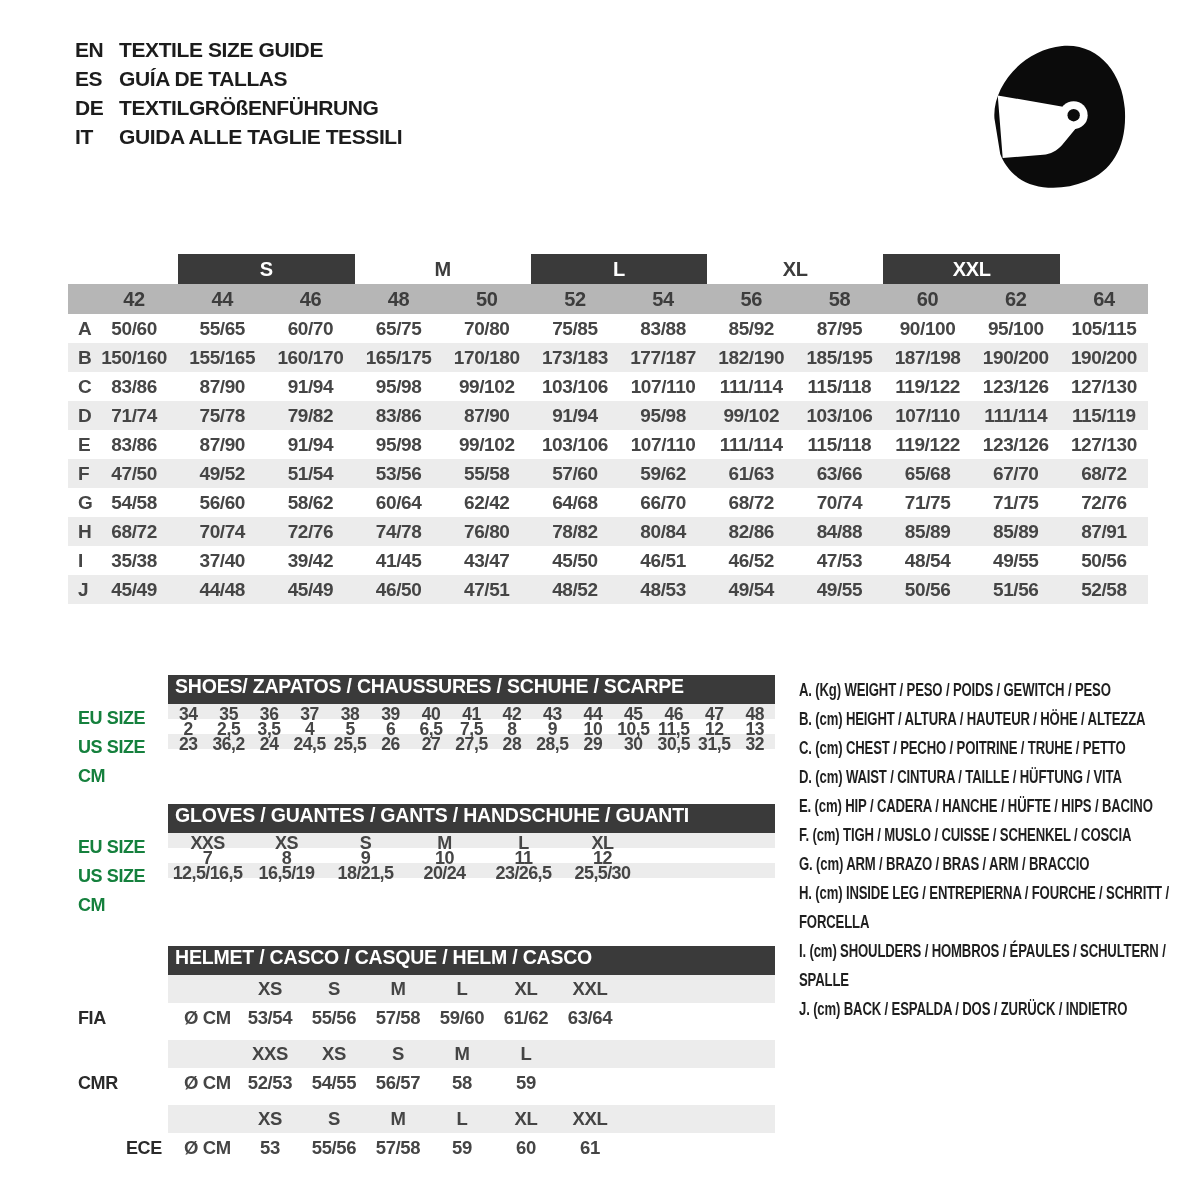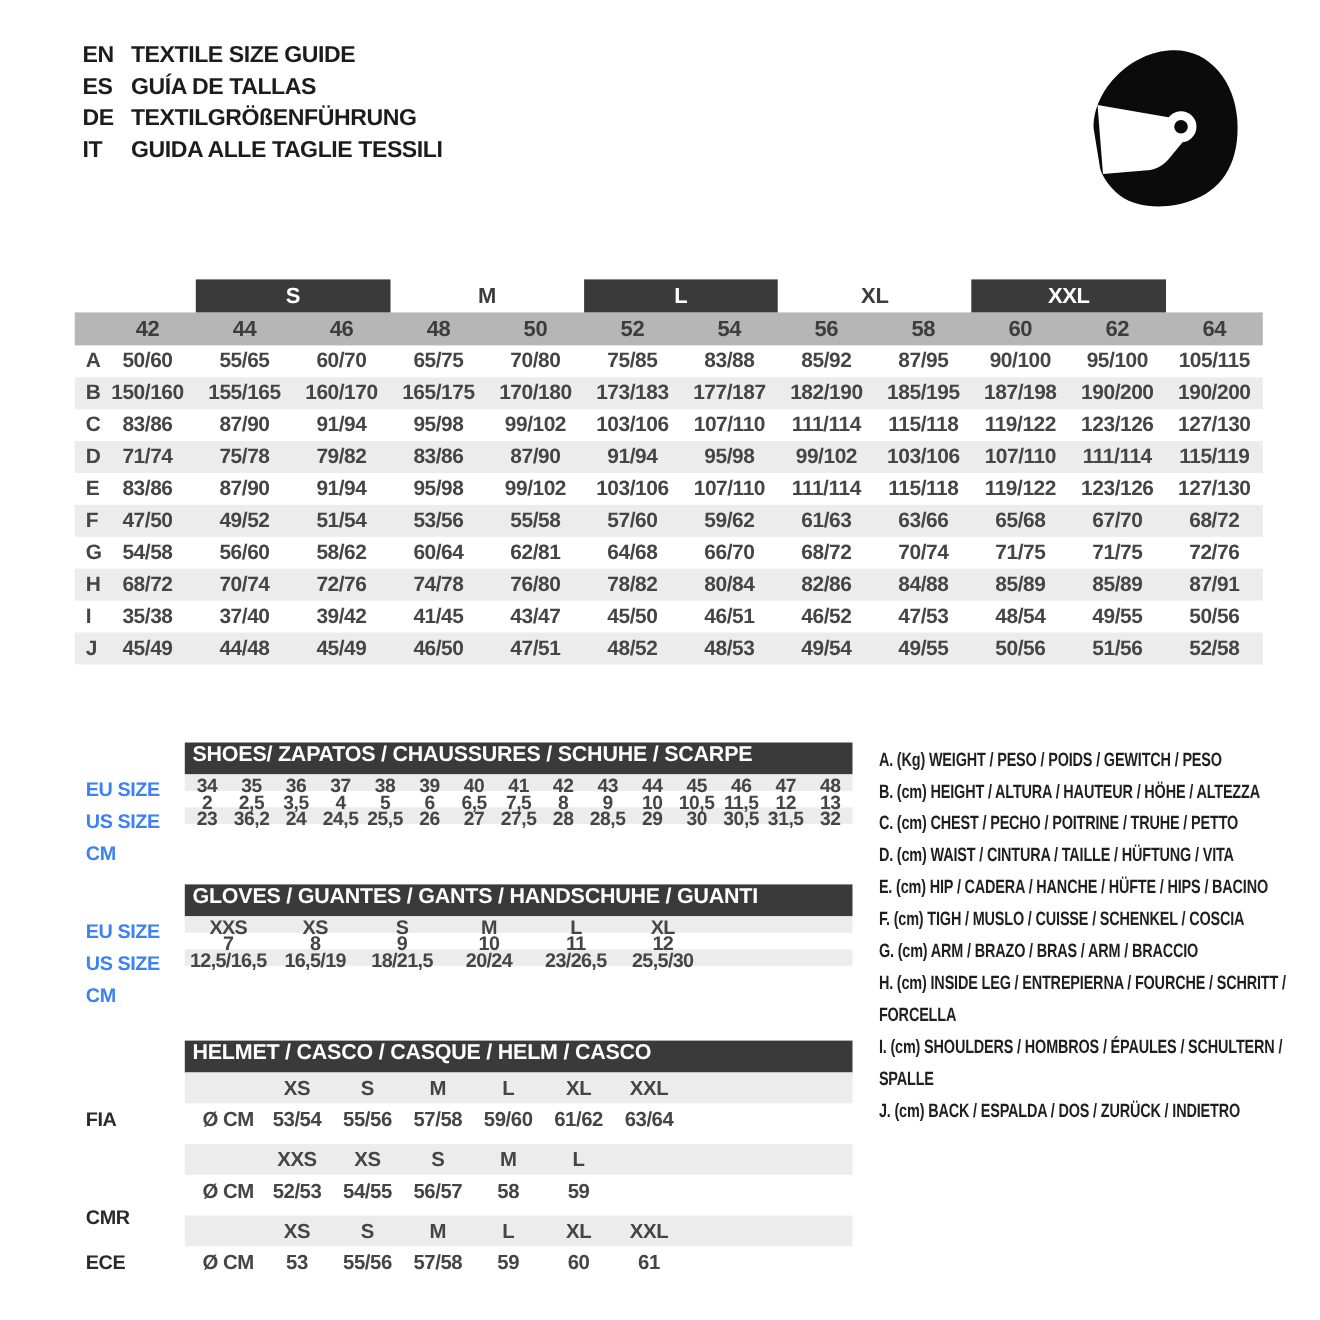--- a/index.html
+++ b/index.html
@@ -26,21 +26,21 @@
   .cell{display:flex;align-items:center;justify-content:center;font-weight:700;font-size:19px;letter-spacing:-0.4px;color:var(--text,#454545)}
   .cell.lbl{justify-content:flex-start;padding-left:10px}
   .trow{display:grid;grid-template-columns:22px repeat(12,1fr);height:29px}
   .trow.alt{background:var(--stripe,#ececec)}
 
   
   .btable{position:absolute;left:68px;width:707px}
   .btable .bar{position:absolute;left:100px;top:0;width:607px;height:29px;background:var(--dark-header,#3a3a3a);color:#fff;display:flex;align-items:flex-start;padding-left:7px;font-weight:700;font-size:19.5px;letter-spacing:-0.2px;white-space:nowrap}
   .btable .rows{position:absolute;left:100px;top:29px;width:607px}
   .btable .side{position:absolute;left:10px;top:29px}
-  .slabel{height:29px;display:flex;align-items:center;font-weight:700;font-size:18px;letter-spacing:-0.4px;color:#3b82f6;white-space:nowrap}
+  .slabel{height:29px;display:flex;align-items:center;font-weight:700;font-size:18px;letter-spacing:-0.4px;color:#15803d;white-space:nowrap}
   .srow{height:15px;display:grid}
   .srow.gray{background:var(--stripe,#ececec)}
   .r15{grid-template-columns:repeat(15,1fr)}
   .r15 .cell{font-size:17.5px}
   .r6{grid-template-columns:repeat(6,79px)}
   .r6 .cell{font-size:18px;letter-spacing:-0.6px}
 
   
   #helmet-rows .hrow{display:grid;grid-template-columns:70px repeat(6,64px);width:607px}
   .hrow.sizes{height:28px;background:var(--stripe,#ececec)}
@@ -199,21 +199,21 @@
         <div class="cell">65/68</div>
         <div class="cell">67/70</div>
         <div class="cell">68/72</div>
       </div>
       <div class="trow">
         <div class="cell lbl">G</div>
         <div class="cell">54/58</div>
         <div class="cell">56/60</div>
         <div class="cell">58/62</div>
         <div class="cell">60/64</div>
-        <div class="cell">62/81</div>
+        <div class="cell">62/42</div>
         <div class="cell">64/68</div>
         <div class="cell">66/70</div>
         <div class="cell">68/72</div>
         <div class="cell">70/74</div>
         <div class="cell">71/75</div>
         <div class="cell">71/75</div>
         <div class="cell">72/76</div>
       </div>
       <div class="trow alt">
         <div class="cell lbl">H</div>
@@ -424,22 +424,22 @@
           <div class="cell">53</div>
           <div class="cell">55/56</div>
           <div class="cell">57/58</div>
           <div class="cell">59</div>
           <div class="cell">60</div>
           <div class="cell">61</div>
         </div>
       </div>
     </div>
 <div class="hlabel" style="top: 57px;">FIA</div>
-    <div class="hlabel" style="top: 122px; margin-top: 24px;">CMR</div>
-    <div class="hlabel" style="top: 187px;">ECE</div>
+    <div class="hlabel" style="top: 122px;">CMR</div>
+    <div class="hlabel" style="top: 187px; margin-left: 48px;">ECE</div>
   </div>
 
 <div id="legend">
   <div id="legend-inner">
       <div class="legend-item">A. (Kg) WEIGHT / PESO / POIDS / GEWITCH / PESO</div>
       <div class="legend-item">B. (cm) HEIGHT / ALTURA / HAUTEUR / HÖHE / ALTEZZA</div>
       <div class="legend-item">C. (cm) CHEST / PECHO / POITRINE / TRUHE / PETTO</div>
       <div class="legend-item">D. (cm) WAIST / CINTURA / TAILLE / HÜFTUNG / VITA</div>
       <div class="legend-item">E. (cm) HIP / CADERA / HANCHE / HÜFTE / HIPS / BACINO</div>
       <div class="legend-item">F. (cm) TIGH / MUSLO / CUISSE / SCHENKEL / COSCIA</div>

